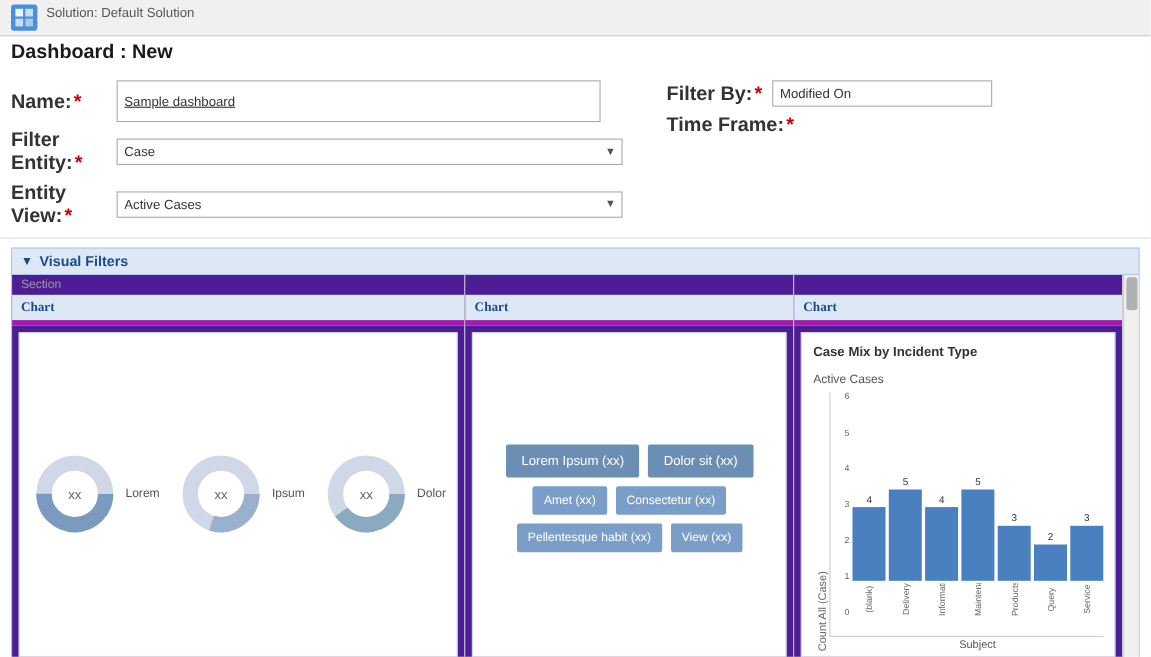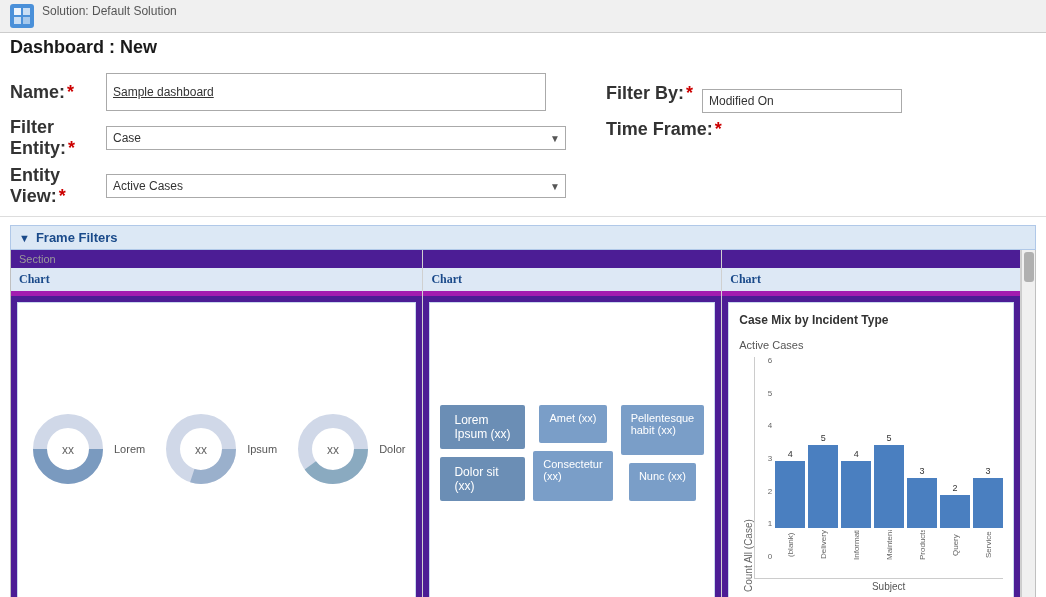--- a/index.html
+++ b/index.html
@@ -12,40 +12,40 @@
     
     .form-section { padding: 6px 10px; display: grid; grid-template-columns: 1fr 1fr; gap: 4px 0; border-bottom: 1px solid #ddd; }
     .form-row { display: flex; align-items: center; gap: 6px; padding: 3px 0; }
     .form-label { font-size: 18px; font-weight: 600; min-width: 90px; color: #333; }
     .form-label .required { color: #c00; margin-left: 2px; }
     .form-input { border: 1px solid #aaa; padding: 18px 6px; font-size: 12px; color: #333; background: #fff; height: 24px; text-decoration: underline; }
     .form-input-wide { width: 440px; }
     .form-select-wrapper { position: relative; display: inline-block; }
     .form-select-wrapper select { appearance: none; -webkit-appearance: none; border: 1px solid #aaa; padding: 3px 24px 3px 6px; font-size: 12px; color: #333; background: #fff; height: 24px; width: 460px; cursor: pointer; }
     .select-arrow { position: absolute; right: 6px; top: 50%; transform: translateY(-50%); pointer-events: none; font-size: 10px; color: #555; }
-    .filter-input { border: 1px solid #aaa; padding: 3px 6px; font-size: 12px; color: #333; background: #fff; height: 24px; width: 200px; margin-top: 16px; }
+    .filter-input { border: 1px solid #aaa; padding: 3px 6px; font-size: 12px; color: #333; background: #fff; height: 24px; width: 200px; }
     
     .right-form { padding-left: 40px; }
     
     .visual-filters-section { margin: 8px 10px 0; }
     .section-header { background: #dce8f5; border: 1px solid #b0c8e8; padding: 4px 8px; display: flex; align-items: center; gap: 6px; font-size: 13px; font-weight: 600; color: #1a4a8a; }
     .collapse-icon { font-size: 11px; color: #1a4a8a; }
     
     .charts-container { border: 1px solid #c0c0c0; border-top: none; display: flex; flex-direction: row; background: #f5f5f5; min-height: 360px; }
     
     .chart-column { flex: 1; display: flex; flex-direction: column; border-right: 1px solid #d0d0d0; background: #4c1d95; }
     .chart-column:last-child { border-right: none; }
     .chart-header { background: #dde8f5; border-bottom: 5px solid #a21caf; padding: 4px 8px; font-size: 12px; font-weight: 600; color: #1a4a8a; font-family: Liberation Serif, serif; }
     .chart-body { flex: 1; background: #fff; border: 1px solid #c8d8ee; margin: 6px; padding: 10px; display: flex; align-items: center; justify-content: center; }
     .donut-item { display: flex; flex-direction: row; align-items: center; gap: 6px; }
     .donut-svg { width: 80px; height: 80px; }
     .donut-label { font-size: 11px; color: #555; }
     
     
-    .tag-cloud { display: flex; flex-direction: row; gap: 8px; width: 100%; }
+    .tag-cloud { display: flex; flex-direction: column; gap: 8px; width: 100%; }
     .tag-row { display: flex; gap: 8px; justify-content: center; flex-wrap: wrap; }
     .tag { background: #6b8eb5; color: #fff; padding: 8px 14px; border-radius: 2px; font-size: 12px; cursor: default; }
     .tag.small { background: #7a9ec8; font-size: 11px; padding: 7px 10px; }
     
     
     .bar-chart-container { width: 100%; height: 100%; display: flex; flex-direction: column; }
     .bar-chart-title { font-size: 12px; font-weight: 600; color: #333; margin-bottom: 12px; }
     .bar-chart-subtitle { font-size: 11px; color: #555; margin-bottom: 6px; }
     .bar-chart-area { flex: 1; display: flex; flex-direction: row; }
     .y-axis-label { writing-mode: vertical-rl; transform: rotate(180deg); font-size: 10px; color: #666; display: flex; align-items: center; padding-right: 4px; white-space: nowrap; }
@@ -128,21 +128,21 @@
       <span class="form-label">
         <span>Time Frame:</span><span class="required">*</span>
       </span>
     </div>
   </div>
 </div>
 
 <div class="visual-filters-section">
   <div class="section-header">
     <span class="collapse-icon">▼</span>
-    <span>Frame Filters</span>
+    <span>Visual Filters</span>
   </div>
 
   <div class="charts-container">
 
     <div style="display:flex; flex-direction:column; flex:1;">
       <div style="display:flex; flex-direction:row; height:100%;">
 
         <div class="chart-column">
           <div style="padding:3px 8px; font-size:11px; color:#999;">Section</div>
           <div class="chart-header">Chart</div>
@@ -189,21 +189,21 @@
               <div class="tag-row">
                 <div class="tag">Lorem Ipsum (xx)</div>
                 <div class="tag">Dolor sit (xx)</div>
               </div>
               <div class="tag-row">
                 <div class="tag small">Amet (xx)</div>
                 <div class="tag small">Consectetur  (xx)</div>
               </div>
               <div class="tag-row">
                 <div class="tag small">Pellentesque habit  (xx)</div>
-                <div class="tag small">Nunc (xx)</div>
+                <div class="tag small">View (xx)</div>
               </div>
             </div>
           </div>
         </div>
 
         <div class="chart-column">
           <div style="padding:3px 8px; font-size:11px; color:#999;">&nbsp;</div>
           <div class="chart-header">Chart</div>
           <div class="chart-body">
             <div class="bar-chart-container">

